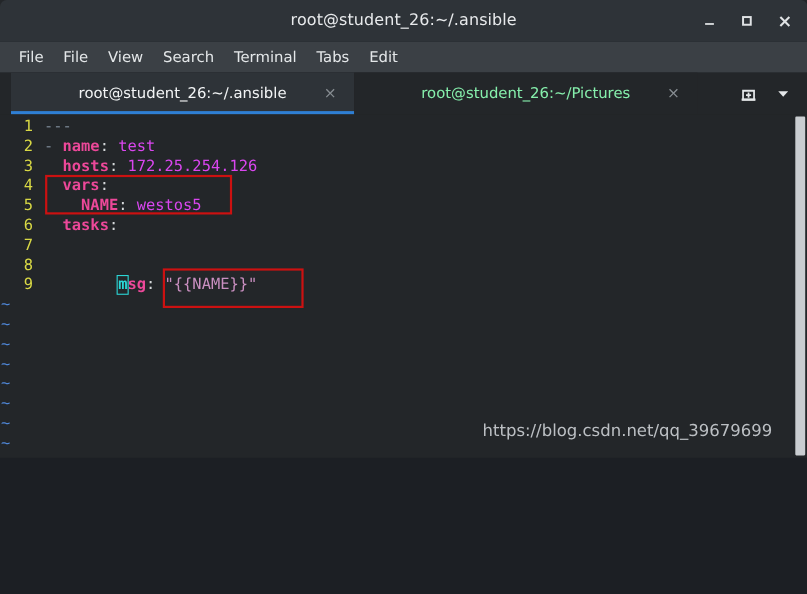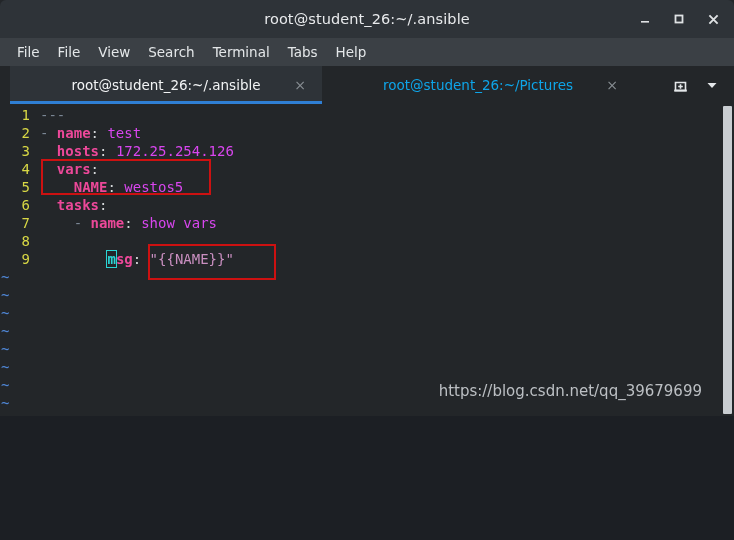--- a/index.html
+++ b/index.html
@@ -104,21 +104,21 @@
     width: 312px;
     flex: 0 0 312px;
     background: #232629;
   }
   .tab-label {
     font-size: 13.5px;
     font-family: "DejaVu Sans", sans-serif;
     white-space: nowrap;
   }
   .tab.active .tab-label { color: #f2f4f5; }
-  .tab.inactive .tab-label { color: #0ea5e9; }
+  .tab.inactive .tab-label { color: #86efac; }
   .tab-close {
     position: absolute;
     right: 16px;
     top: 50%;
     transform: translateY(-50%);
     font-size: 14px;
     line-height: 1;
     color: #878d92;
     cursor: default;
   }
@@ -285,21 +285,21 @@
     </div>
   </div>
 
   <div class="menubar">
     <div class="menu-item">File</div>
     <div class="menu-item">File</div>
     <div class="menu-item">View</div>
     <div class="menu-item">Search</div>
     <div class="menu-item">Terminal</div>
     <div class="menu-item">Tabs</div>
-    <div class="menu-item">Help</div>
+    <div class="menu-item">Edit</div>
   </div>
 
   <div class="tabbar">
     <div class="tab-spacer"></div>
 
     <div class="tab active">
       <span class="tab-label">root@student_26:~/.ansible</span>
       <span class="tab-close">×</span>
     </div>
 
@@ -326,21 +326,21 @@
 
   <div class="term">
 
     <div class="code">
         <div class="line"><span class="lnum">1</span><span class="ltext"><span class="dash">---</span></span></div>
         <div class="line"><span class="lnum">2</span><span class="ltext"><span class="dash">- </span><span class="k">name</span><span class="p">: </span><span class="v">test</span></span></div>
         <div class="line"><span class="lnum">3</span><span class="ltext"><span class="v">  </span><span class="k">hosts</span><span class="p">: </span><span class="v">172.25.254.126</span></span></div>
         <div class="line"><span class="lnum">4</span><span class="ltext"><span class="v">  </span><span class="k">vars</span><span class="p">:</span></span></div>
         <div class="line"><span class="lnum">5</span><span class="ltext"><span class="v">    </span><span class="k">NAME</span><span class="p">: </span><span class="v">westos5</span></span></div>
         <div class="line"><span class="lnum">6</span><span class="ltext"><span class="v">  </span><span class="k">tasks</span><span class="p">:</span></span></div>
-        <div class="line"><span class="lnum">7</span><span class="ltext"><span class="v">    </span><span class="dash">- </span><span class="k">name</span><span class="p">: </span><span class="v">show vars</span></span></div>
+        <div class="line"><span class="lnum">7</span></div>
         <div class="line"><span class="lnum">8</span></div>
         <div class="line"><span class="lnum">9</span><span class="ltext"><span class="v">        </span><span class="cursor">m</span><span class="k">sg</span><span class="p">: </span><span class="str">"{{NAME}}"</span></span></div>
       </div>
     <div class="tildes" style="top: 164px;">
         <div class="tilde">~</div>
         <div class="tilde">~</div>
         <div class="tilde">~</div>
         <div class="tilde">~</div>
         <div class="tilde">~</div>
         <div class="tilde">~</div>

